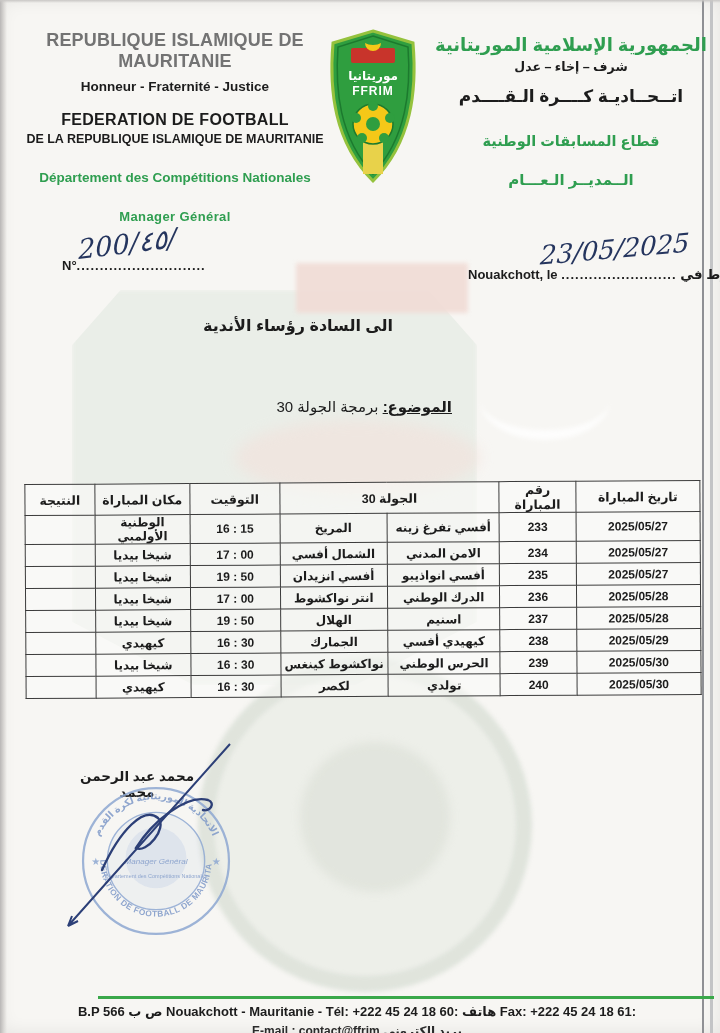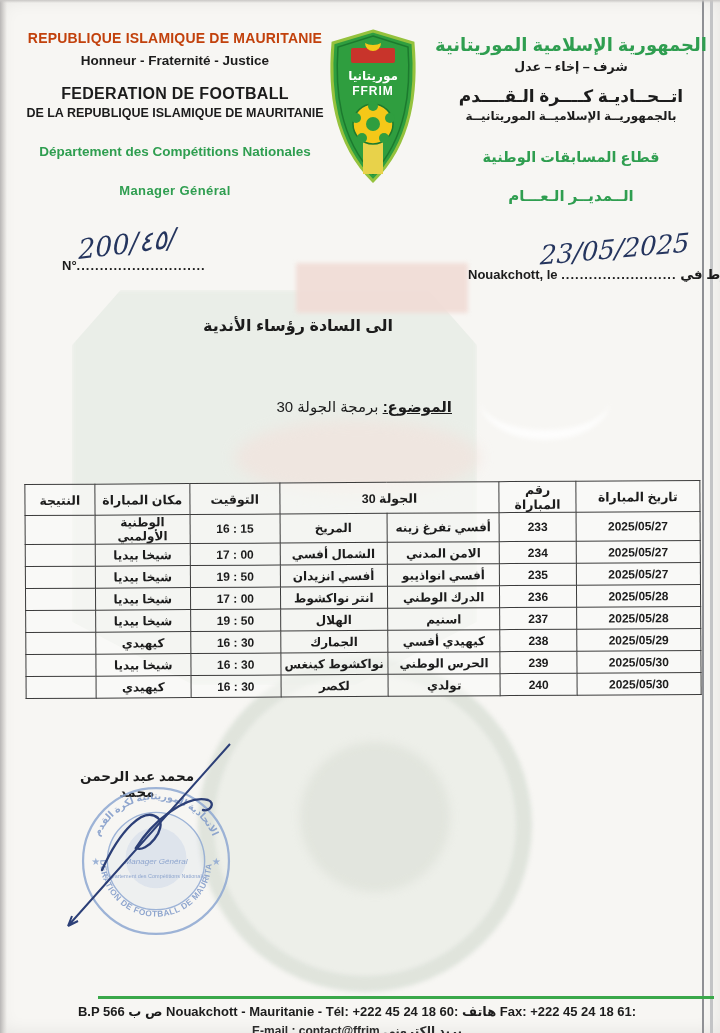--- a/index.html
+++ b/index.html
@@ -24,21 +24,21 @@
   .wm-blob{left:235px;top:420px;width:245px;height:75px;background:#f2e2dc;border-radius:50%;opacity:.65;filter:blur(7px);}
   .wm-crescent{left:480px;top:360px;width:130px;height:70px;border-radius:50%;
     border-bottom:10px solid #ffffff;opacity:.8;filter:blur(2px);}
   .wm-ball{left:198px;top:658px;width:334px;height:334px;border-radius:50%;
     background:rgba(228,232,224,.5);border:16px solid rgba(203,210,200,.38);box-sizing:border-box;filter:blur(2px);}
   .wm-ball-inner{left:300px;top:742px;width:150px;height:150px;border-radius:50%;
     background:rgba(210,216,206,.4);filter:blur(4px);}
 
   
   .hdr-left{position:absolute;left:14px;top:30px;width:322px;text-align:center;}
-  .hl1{color:#c2410c;font-weight:bold;font-size:14px;letter-spacing:.2px;}
+  .hl1{color:#737373;font-weight:bold;font-size:18px;letter-spacing:.2px;}
   .hl2{font-weight:bold;font-size:13.5px;margin-top:7px;}
   .hl3{font-weight:bold;font-size:16px;margin-top:17px;letter-spacing:.3px;}
   .hl4{font-weight:bold;font-size:12.5px;margin-top:3px;line-height:1.15;}
   .hl5{color:#2f9e50;font-weight:bold;font-size:13.5px;margin-top:24px;line-height:1.2;}
   .hl6{color:#2f9e50;font-weight:bold;font-size:13px;margin-top:22px;letter-spacing:.4px;}
 
   .hdr-right{position:absolute;left:430px;top:34px;width:282px;text-align:center;direction:rtl;}
   .hr1{color:#2f9e50;font-weight:bold;font-size:18px;}
   .hr2{font-weight:bold;font-size:12.5px;margin-top:3px;}
   .hr3{font-weight:bold;font-size:17px;margin-top:12px;}
@@ -138,21 +138,20 @@
     <circle cx="33" cy="90" r="5" fill="#2f9e3f"></circle>
     <circle cx="67" cy="90" r="5" fill="#2f9e3f"></circle>
     <circle cx="39" cy="110" r="5" fill="#2f9e3f"></circle>
     <circle cx="61" cy="110" r="5" fill="#2f9e3f"></circle>
   </svg>
 
   <div class="hdr-right">
     <div class="hr1">الجمهورية الإسلامية الموريتانية</div>
     <div class="hr2">شرف – إخاء – عدل</div>
     <div class="hr3">اتــحــاديـة كــــرة الـقــــدم</div>
-    <div class="hr4">بالجمهوريــة الإسلاميــة الموريتانيــة</div>
     <div class="hr5">قطاع المسابقات الوطنية</div>
     <div class="hr6">الــمديــر الـعـــام</div>
   </div>
 
   <div class="ref-line"><span>N°</span><span class="ref-dots">............................</span></div>
   <div class="hand ref-hand">200/٤٥/</div>
 
   <div class="date-line"><span>Nouakchott, le</span> <span class="ref-dots">.........................</span> <span class="date-ar" dir="rtl">نواكشوط في</span></div>
   <div class="hand date-hand">23/05/2025</div>
 

